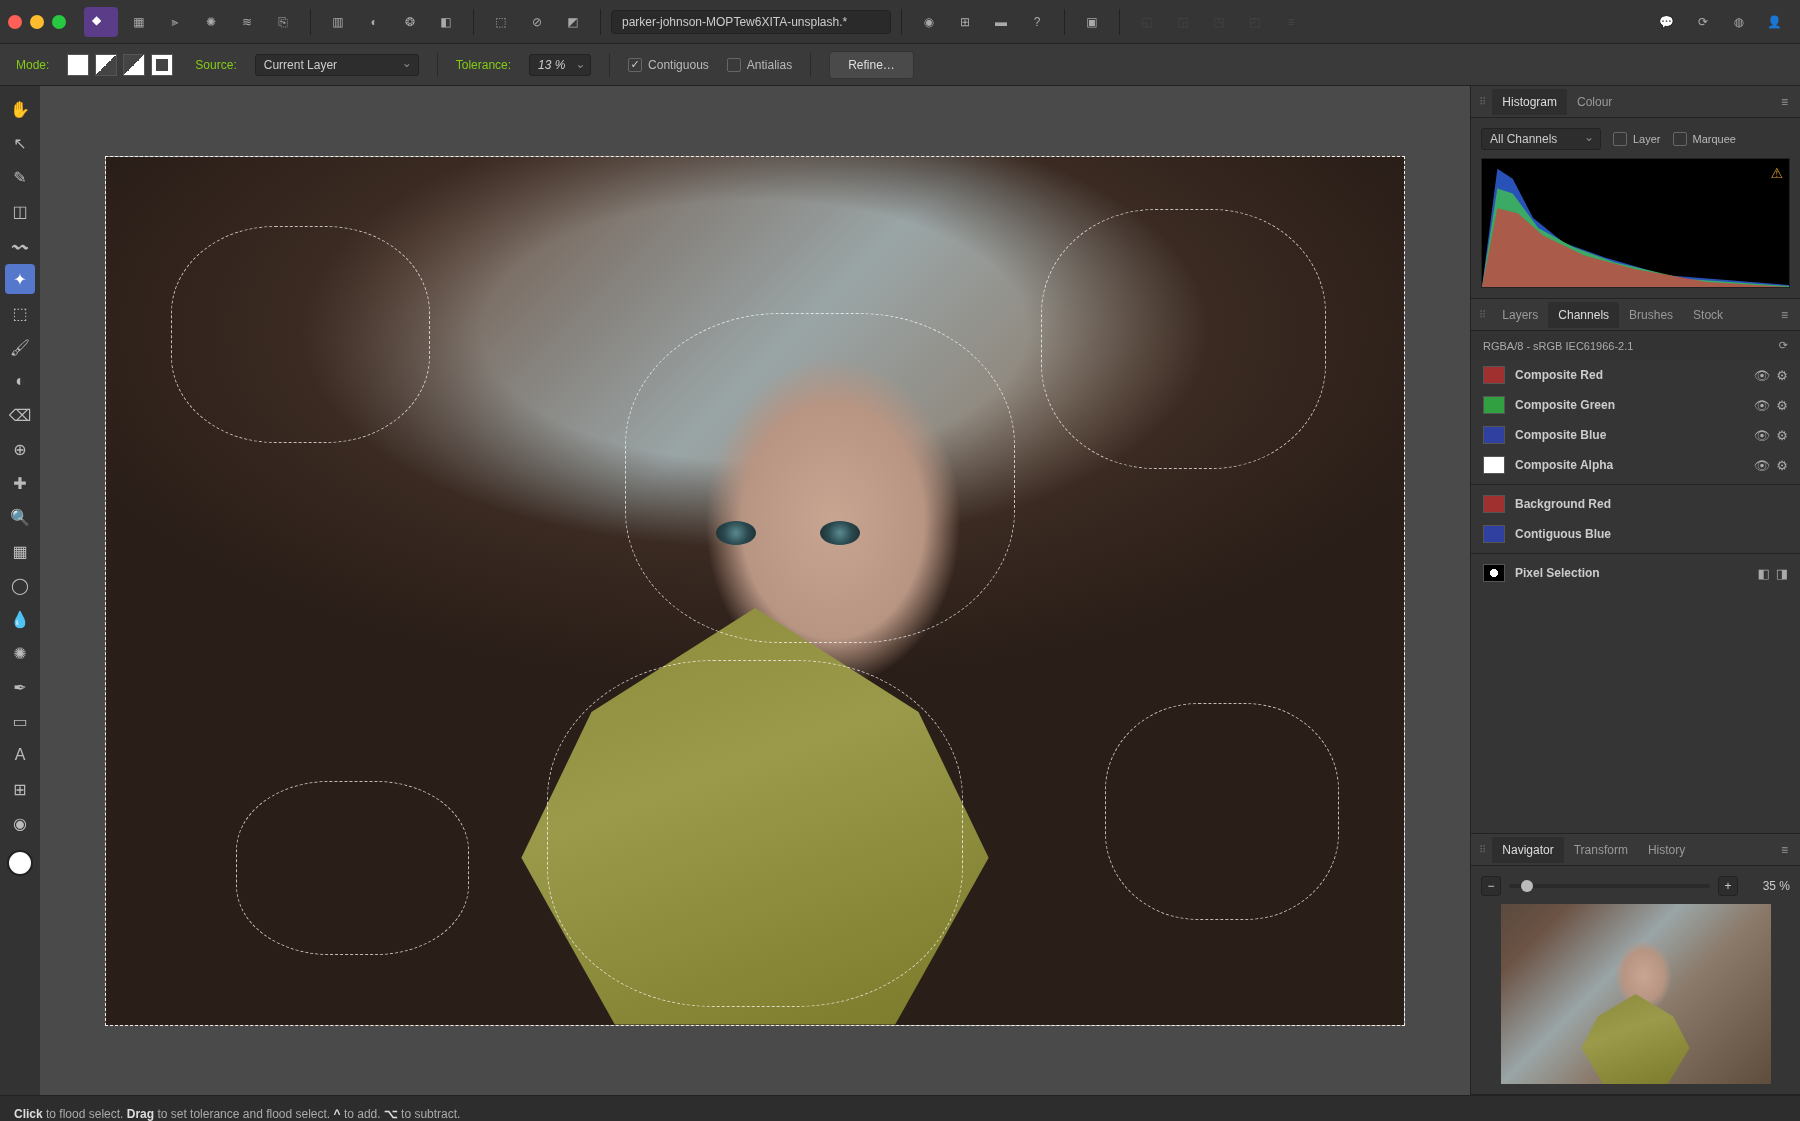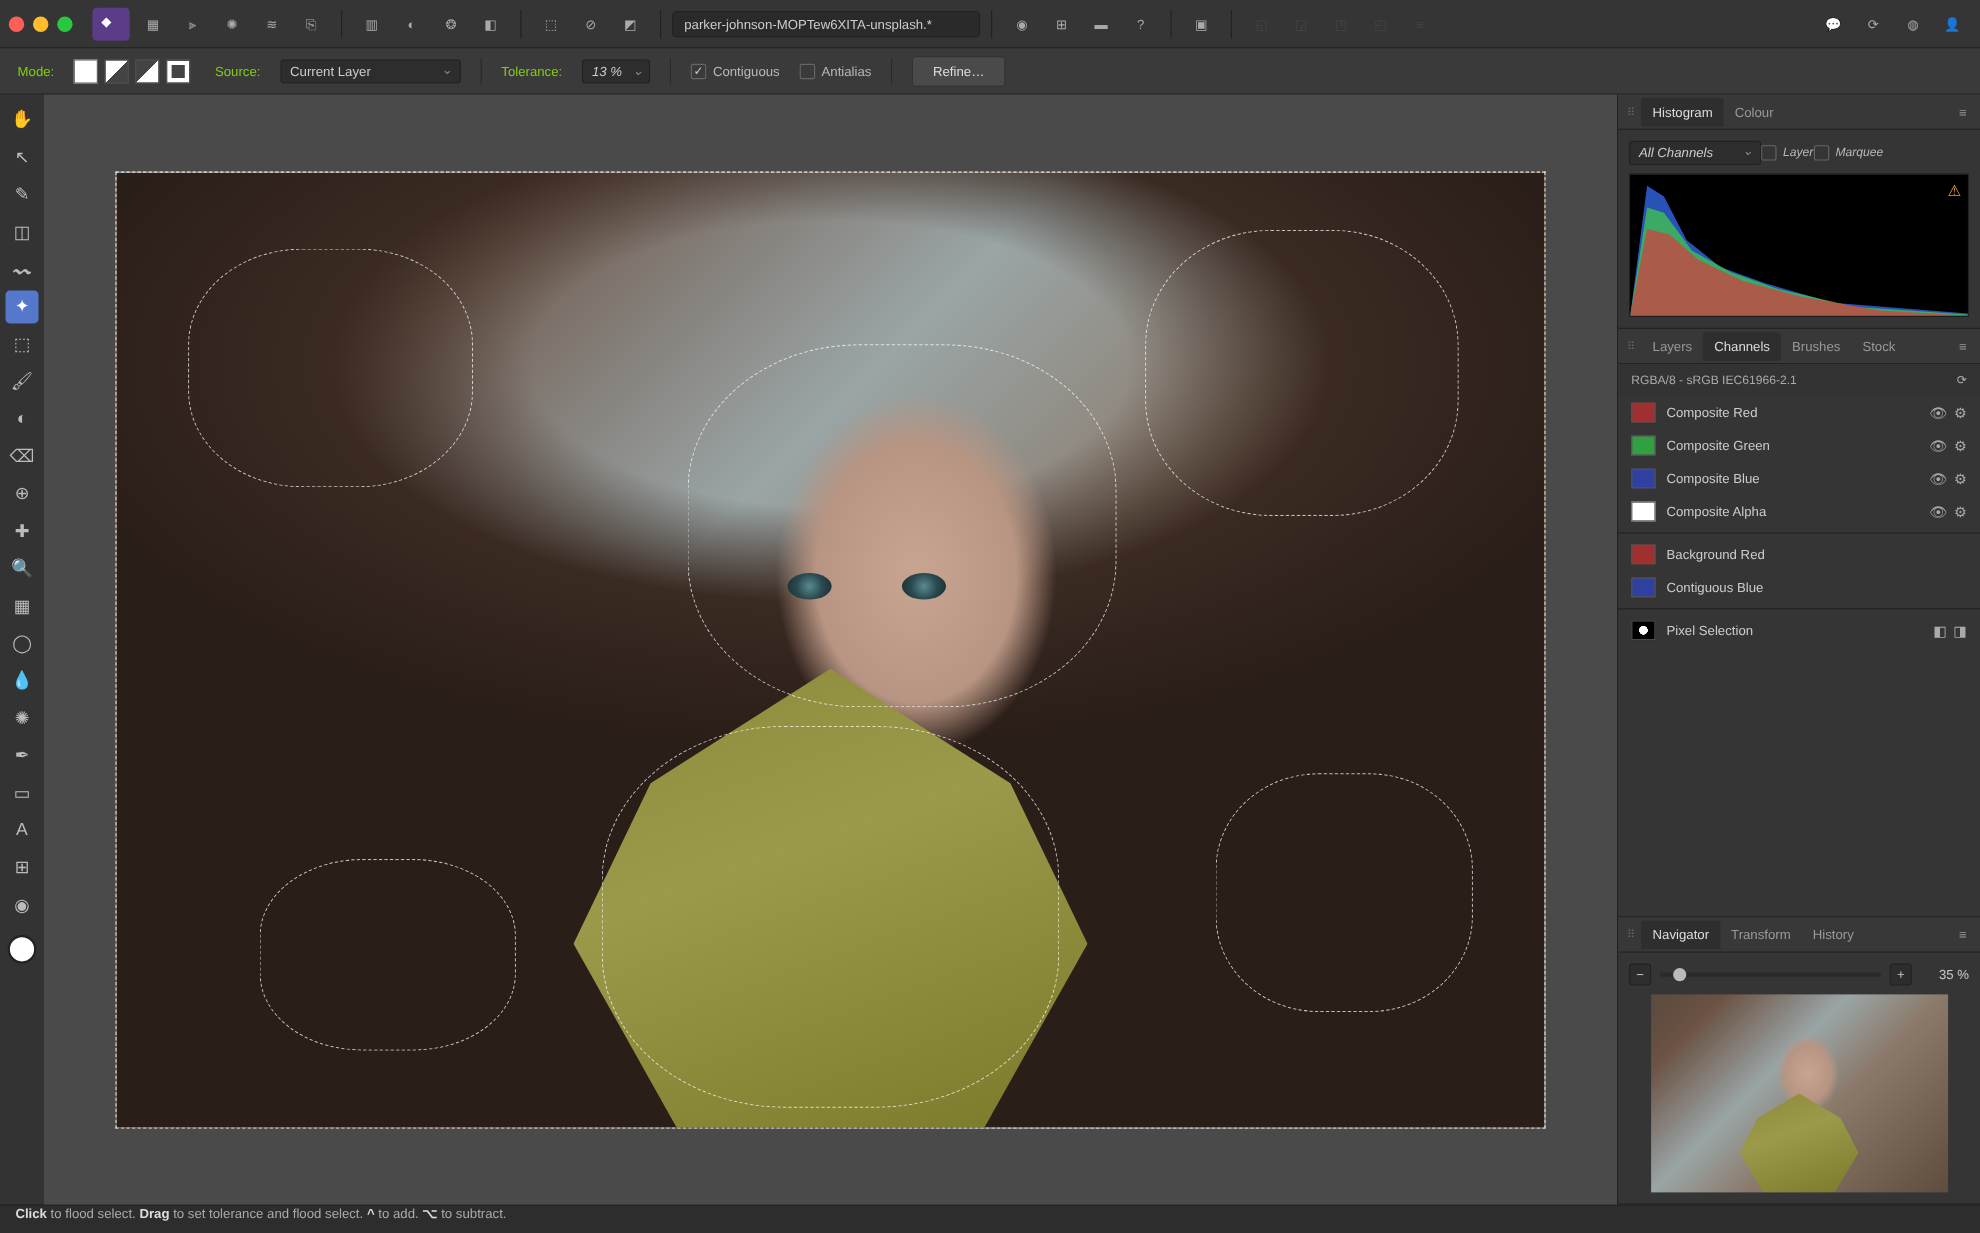--- a/index.html
+++ b/index.html
@@ -51,44 +51,44 @@
 
 .right-panels { width:330px; background:#353535; display:flex; flex-direction:column; border-left:1px solid #222; }
 .panel { border-bottom:1px solid #222; }
 .panel-tabs { display:flex; align-items:center; padding:0 8px; height:32px; background:#383838; border-bottom:1px solid #222; }
 .panel-grip { color:#666; margin-right:6px; font-size:10px; cursor:grab; }
 .tab { padding:6px 10px; font-size:12px; color:#999; cursor:pointer; }
 .tab.active { background:#2e2e2e; color:#ddd; border-radius:3px 3px 0 0; }
 .panel-menu { margin-left:auto; color:#999; cursor:pointer; padding:4px; }
 .panel-body { padding:10px; }
 
-.hist-controls { display:flex; margin-bottom:8px; font-size:11px;font-style:italic; }
+.hist-controls { display:flex; gap:12px; margin-bottom:8px; font-size:11px; }
 .histogram { height:130px; background:#000; position:relative; border:1px solid #222; }
 .hist-svg { width:100%; height:100%; }
 .warn-icon { position:absolute; right:6px; top:6px; color:#e0a030; font-size:14px; }
 
 .channel-info { display:flex; align-items:center; padding:8px 12px; font-size:11px; color:#aaa; background:#333; }
 .refresh-icon { margin-left:auto; cursor:pointer; }
 .channel-row { display:flex; align-items:center; padding:6px 12px; gap:10px; cursor:pointer; }
 .ch-swatch { width:22px; height:18px; border:1px solid #555; }
-.ch-name { font-size:12px; color:#ccc; flex:1; }
+.ch-name { font-size:12px; color:#ccc; flex:1;font-weight:bold; }
 .ch-icons { display:flex; gap:6px; color:#aaa; }
 .ch-icons span{ cursor:pointer; font-size:13px;}
 .ch-divider { height:1px; background:#222; margin:4px 0; }
 
 .nav-body { padding:10px; display:flex; flex-direction:column; align-items:center; gap:8px; }
 .zoom-row { display:flex; align-items:center; gap:8px; width:100%; }
 .zoom-btn { width:20px; height:20px; background:#2d2d2d; border:1px solid #222; color:#ccc; display:flex; align-items:center; justify-content:center; cursor:pointer; border-radius:3px; }
 .zoom-slider { flex:1; height:4px; background:#2a2a2a; position:relative; border-radius:2px; }
 .zoom-thumb { position:absolute; left:6%; top:-4px; width:12px; height:12px; background:#bbb; border-radius:50%; cursor:grab; }
 .zoom-val { font-size:12px; color:#ccc; width:44px; text-align:right; }
 .nav-preview { width:270px; height:180px; background:linear-gradient(135deg,#5a4a3e 0%,#6b5244 15%, #9aa5a6 40%, #8a7868 60%, #5e4c3d 100%); position:relative; }
 
 
-.status-bar { height:26px; background:#2d2d2d; display:flex; align-items:flex-start; padding:0 14px; font-size:12px; color:#aaa; border-top:1px solid #222; }
+.status-bar { height:26px; background:#2d2d2d; display:flex; align-items:flex-end; padding:0 14px; font-size:12px; color:#aaa; border-top:1px solid #222; }
 .status-bar b { color:#ddd; font-weight:600; }
 
 
 .ico { width:18px; height:18px; display:inline-block; }
 </style>
 </head>
 <body>
 
 <div class="top-toolbar">
   <div class="traffic-lights">

